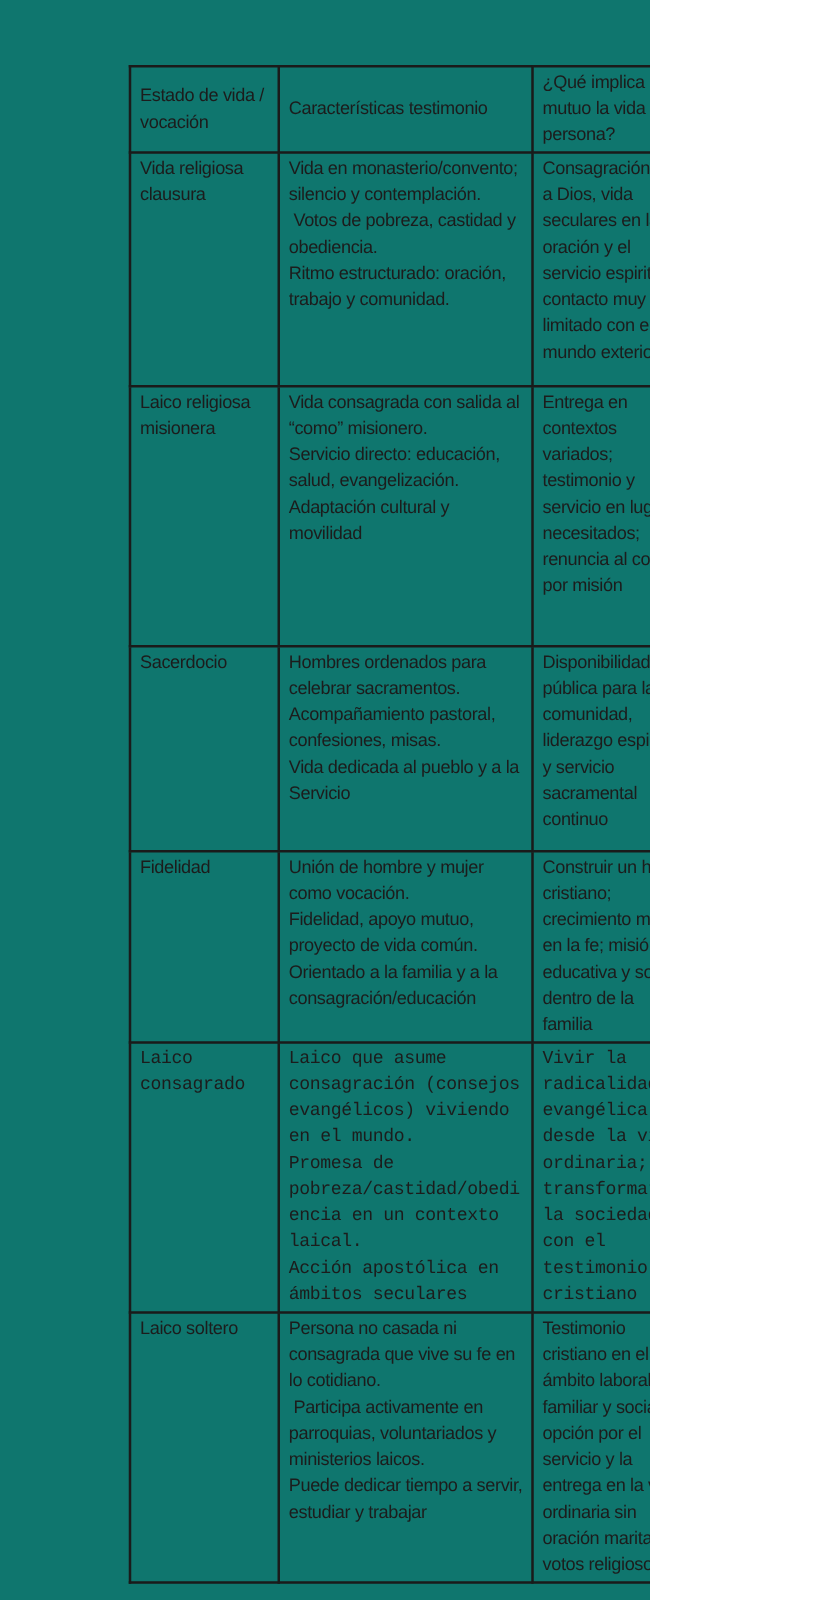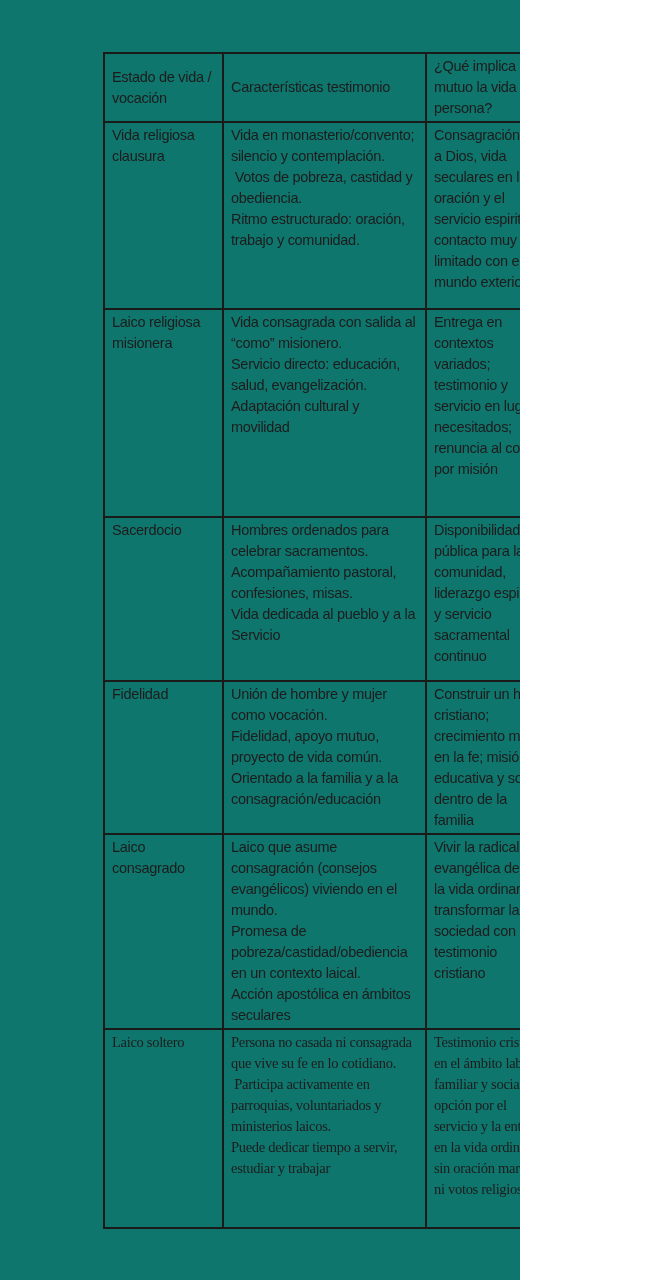--- a/index.html
+++ b/index.html
@@ -41,22 +41,22 @@
   }
   .voc-table tbody td {
     vertical-align: top;
     white-space: pre-wrap;
   }
   
   .voc-table tbody tr:nth-child(1) { height: 187px; }
   .voc-table tbody tr:nth-child(2) { height: 208px; }
   .voc-table tbody tr:nth-child(3) { height: 164px; padding-left: 44px; }
   .voc-table tbody tr:nth-child(4) { height: 141px; }
-  .voc-table tbody tr:nth-child(5) { height: 186px; }
-  .voc-table tbody tr:nth-child(6) { height: 199px; font-family: Liberation Serif, serif; }
+  .voc-table tbody tr:nth-child(5) { height: 186px; font-family: Liberation Mono, monospace; }
+  .voc-table tbody tr:nth-child(6) { height: 199px; }
 </style>
 </head>
 <body>
 
 <div class="page">
   <table class="voc-table">
     <colgroup>
       <col style="width:119px">
       <col style="width:203px">
       <col style="width:132px">

